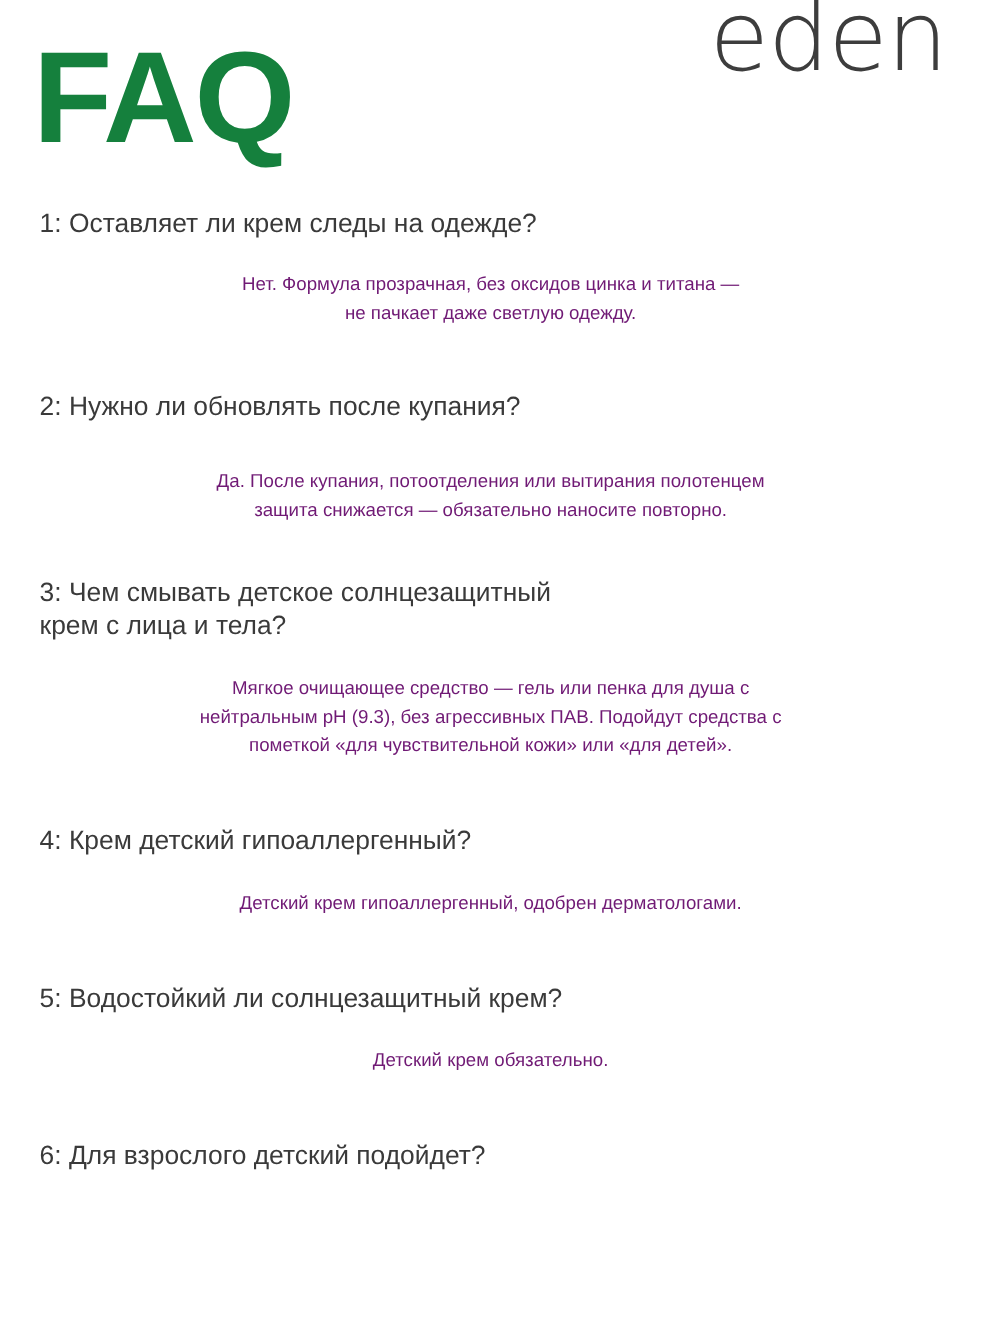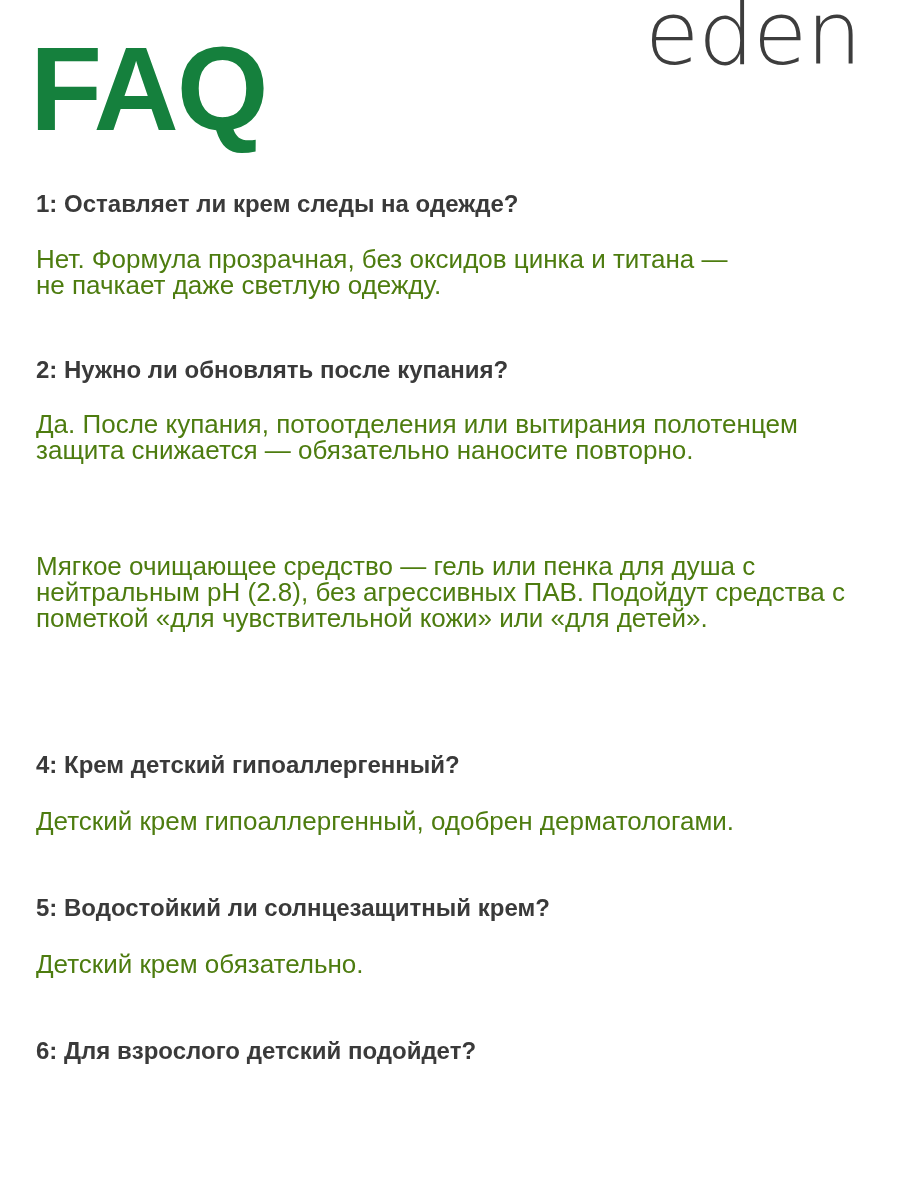--- a/index.html
+++ b/index.html
@@ -17,50 +17,52 @@
     .logo {
       position: absolute; left: 645px; top: -16px;
       font-family: "DejaVu Sans", sans-serif;
       font-weight: 200; font-size: 88px; line-height: 100px;
       color: #3d3d3d; letter-spacing: -1px;
       -webkit-text-stroke: 0px;
     }
     .faq-item { position: absolute; left: 36px; width: 820px; }
     .q {
       font-family: "Liberation Sans", sans-serif;
-      font-weight: 700; font-size: 24px; line-height: 30px;
+      font-weight: 400; font-size: 24px; line-height: 30px;
       color: #3a3a3a; white-space: pre-line; margin: 0;
     }
     .a {
       font-family: "Liberation Sans", sans-serif;
-      font-weight: 400; font-size: 26px; line-height: 26px;
-      color: #4d7c0f; white-space: pre-line; margin: 0;
+      font-weight: 400; font-size: 17px; line-height: 26px;
+      color: #701a75; white-space: pre-line; margin: 0; text-align: center;
     }
   </style>
 </head>
 <body>
 
 <div class="title">FAQ</div>
 <div class="logo">eden</div>
 
 <div class="faq-item" style="top:189px;">
   <p class="q">1: Оставляет ли крем следы на одежде?</p>
   <p class="a" style="margin-top:27px;">Нет. Формула прозрачная, без оксидов цинка и титана —
 не пачкает даже светлую одежду.</p>
 </div>
 
 <div class="faq-item" style="top:355px;">
   <p class="q">2: Нужно ли обновлять после купания?</p>
-  <p class="a" style="margin-top:26px;">Да. После купания, потоотделения или вытирания полотенцем
+  <p class="a" style="margin-top:40px;">Да. После купания, потоотделения или вытирания полотенцем
 защита снижается — обязательно наносите повторно.</p>
 </div>
 
 <div class="faq-item" style="top:524px;">
+  <p class="q">3: Чем смывать детское солнцезащитный
+крем с лица и тела?</p>
   <p class="a" style="margin-top:29px;">Мягкое очищающее средство — гель или пенка для душа с
-нейтральным pH (2.8), без агрессивных ПАВ. Подойдут средства с
+нейтральным pH (9.3), без агрессивных ПАВ. Подойдут средства с
 пометкой «для чувствительной кожи» или «для детей».</p>
 </div>
 
 <div class="faq-item" style="top:750px;">
   <p class="q">4: Крем детский гипоаллергенный?</p>
   <p class="a" style="margin-top:28px;">Детский крем гипоаллергенный, одобрен дерматологами.</p>
 </div>
 
 <div class="faq-item" style="top:893px;">
   <p class="q">5: Водостойкий ли солнцезащитный крем?</p>

